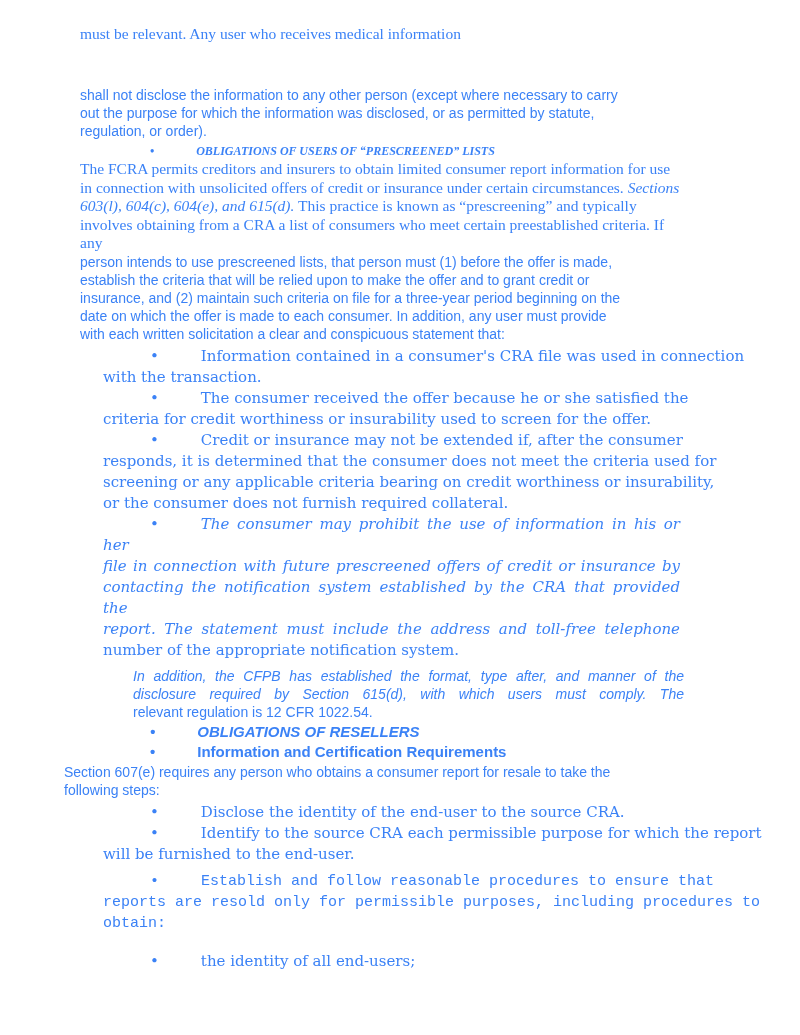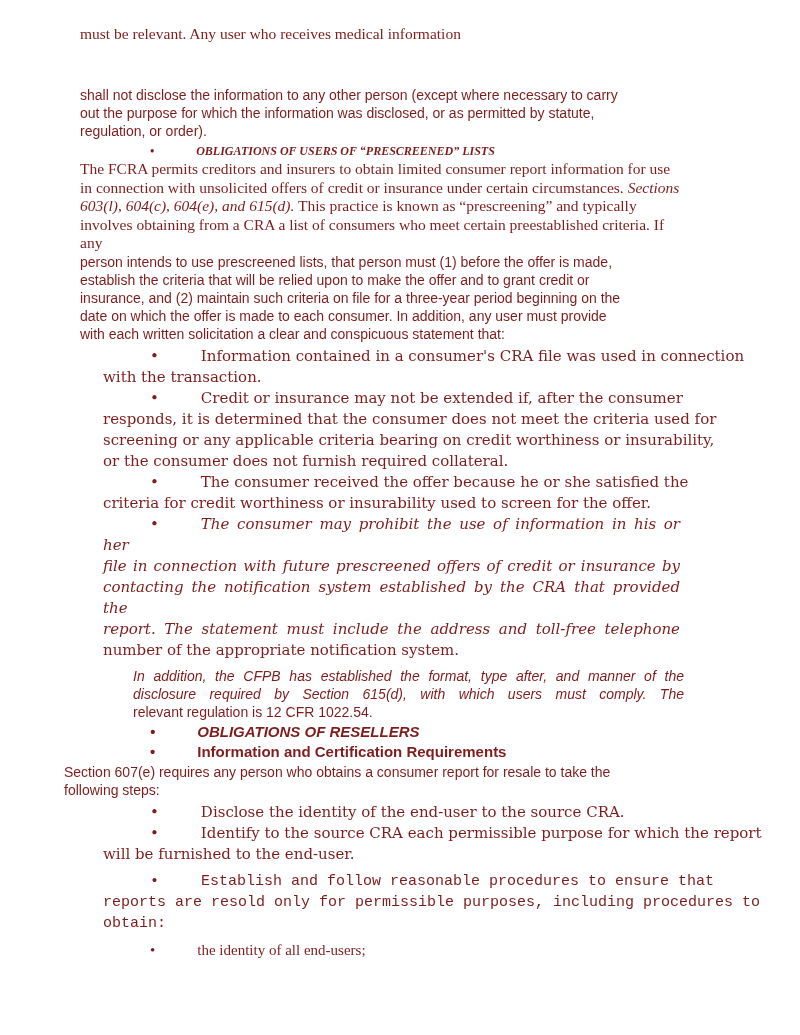--- a/index.html
+++ b/index.html
@@ -1,21 +1,21 @@
 <!DOCTYPE html>
 <html><head>
 <meta charset="utf-8">
 <style>
   html, body { margin: 0; padding: 0; background: #ffffff; }
   .page {
     position: relative;
     width: 800px;
     height: 1035px;
     background: #ffffff;
-    color: #7f1d1d;
+    color: #3b82f6;
     overflow: hidden;
   }
   
   .t-times  { font-family: "Liberation Serif", serif; font-size: 15.5px; line-height: 18.5px; }
   .t-sans   { font-family: "Liberation Sans", sans-serif; font-size: 14px; line-height: 18px; }
   .t-chart  { font-family: "DejaVu Serif", serif; font-size: 15px; line-height: 21px; }
 
   p { margin: 0; }
 
   .top-line { margin: 25px 0 0 80px; }
@@ -31,21 +31,21 @@
   .p-fcra { margin: 0 0 0 80px; width: 660px; white-space: pre-line; }
   .p-fcra .it { font-style: italic; }
 
   .p-person { margin: 0 0 0 80px; width: 628px; white-space: pre-line; }
 
   
   .bp { margin: 0 0 0 103px; width: 660px; text-indent: 47px; white-space: pre-line; }
   .bp .gap { display: inline-block; width: 42px; }
   .bp.first { margin-top: 3px; }
   .bp.gap-top { margin-top: 6px; font-family: Liberation Mono, monospace; }
-  .bp.gap-top-sm { margin-top: 6px; font-family: Liberation Serif, serif; }
+  .bp.gap-top-sm { margin-top: 17px; }
 
   
   .bp-just { margin: 0 0 0 103px; width: 577px; }
   .bp-just .l1 { text-indent: 47px; }
   .bp-just .gap { display: inline-block; width: 42px; }
   .jl { text-align: justify; text-align-last: justify; font-style: italic; }
 
   .p-cfpb { margin: 6px 0 0 133px; width: 551px; }
 
   .p-607e { margin: 2px 0 0 64px; width: 690px; white-space: pre-line; }
@@ -71,27 +71,27 @@
 
   <p class="t-sans p-person">person intends to use prescreened lists, that person must (1) before the offer is made,
 establish the criteria that will be relied upon to make the offer and to grant credit or
 insurance, and (2) maintain such criteria on file for a three-year period beginning on the
 date on which the offer is made to each consumer. In addition, any user must provide
 with each written solicitation a clear and conspicuous statement that:</p>
 
   <p class="t-chart bp first"><span>•</span><span class="gap"></span><span>Information contained in a consumer's CRA file was used in connection
 with the transaction.</span></p>
 
+  <p class="t-chart bp"><span>•</span><span class="gap"></span><span>The consumer received the offer because he or she satisfied the
+criteria for credit worthiness or insurability used to screen for the offer.</span></p>
+
   <p class="t-chart bp"><span>•</span><span class="gap"></span><span>Credit or insurance may not be extended if, after the consumer
 responds, it is determined that the consumer does not meet the criteria used for
 screening or any applicable criteria bearing on credit worthiness or insurability,
 or the consumer does not furnish required collateral.</span></p>
-
-  <p class="t-chart bp"><span>•</span><span class="gap"></span><span>The consumer received the offer because he or she satisfied the
-criteria for credit worthiness or insurability used to screen for the offer.</span></p>
 
   <div class="t-chart bp-just">
     <div class="l1 jl"><span>•</span><span class="gap"></span><span>The consumer may prohibit the use of information in his or her</span></div>
     <div class="jl">file in connection with future prescreened offers of credit or insurance by</div>
     <div class="jl">contacting the notification system established by the CRA that provided the</div>
     <div class="jl">report. The statement must include the address and toll-free telephone</div>
     <div>number of the appropriate notification system.</div>
   </div>
 
   <div class="t-sans p-cfpb">

